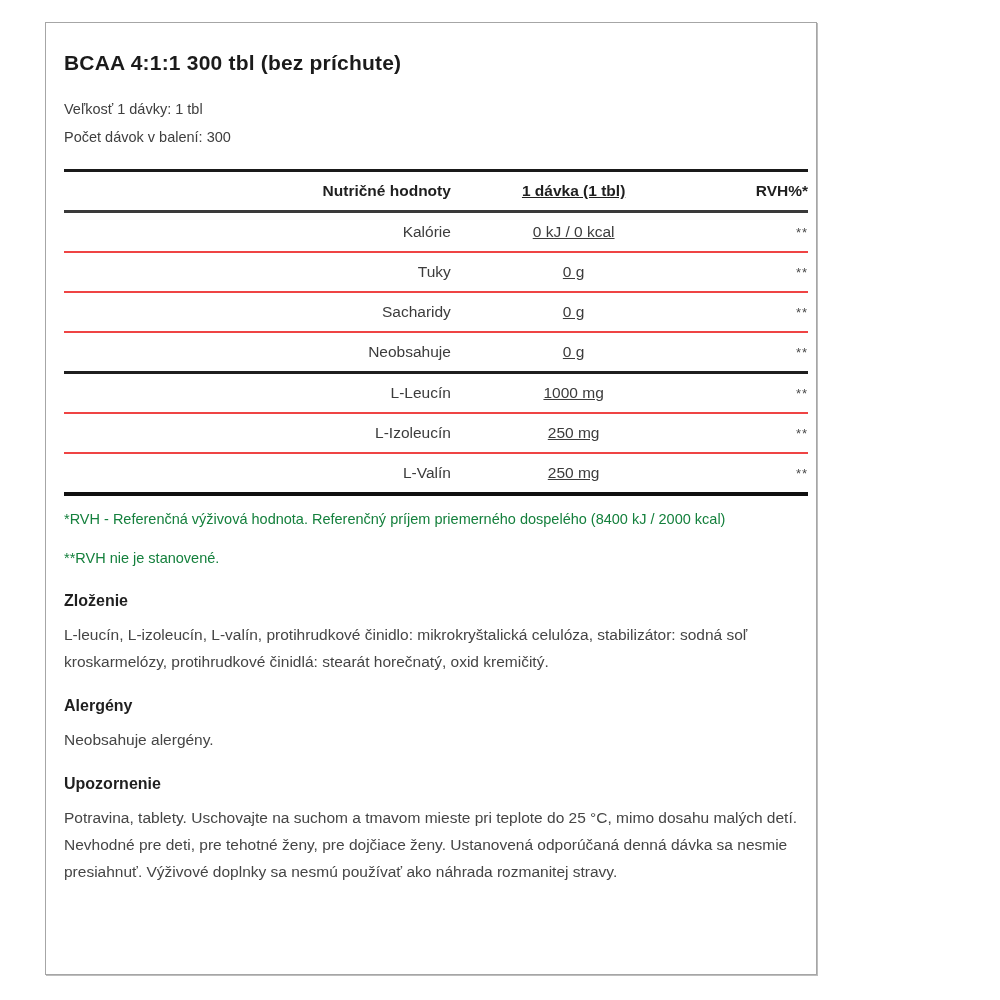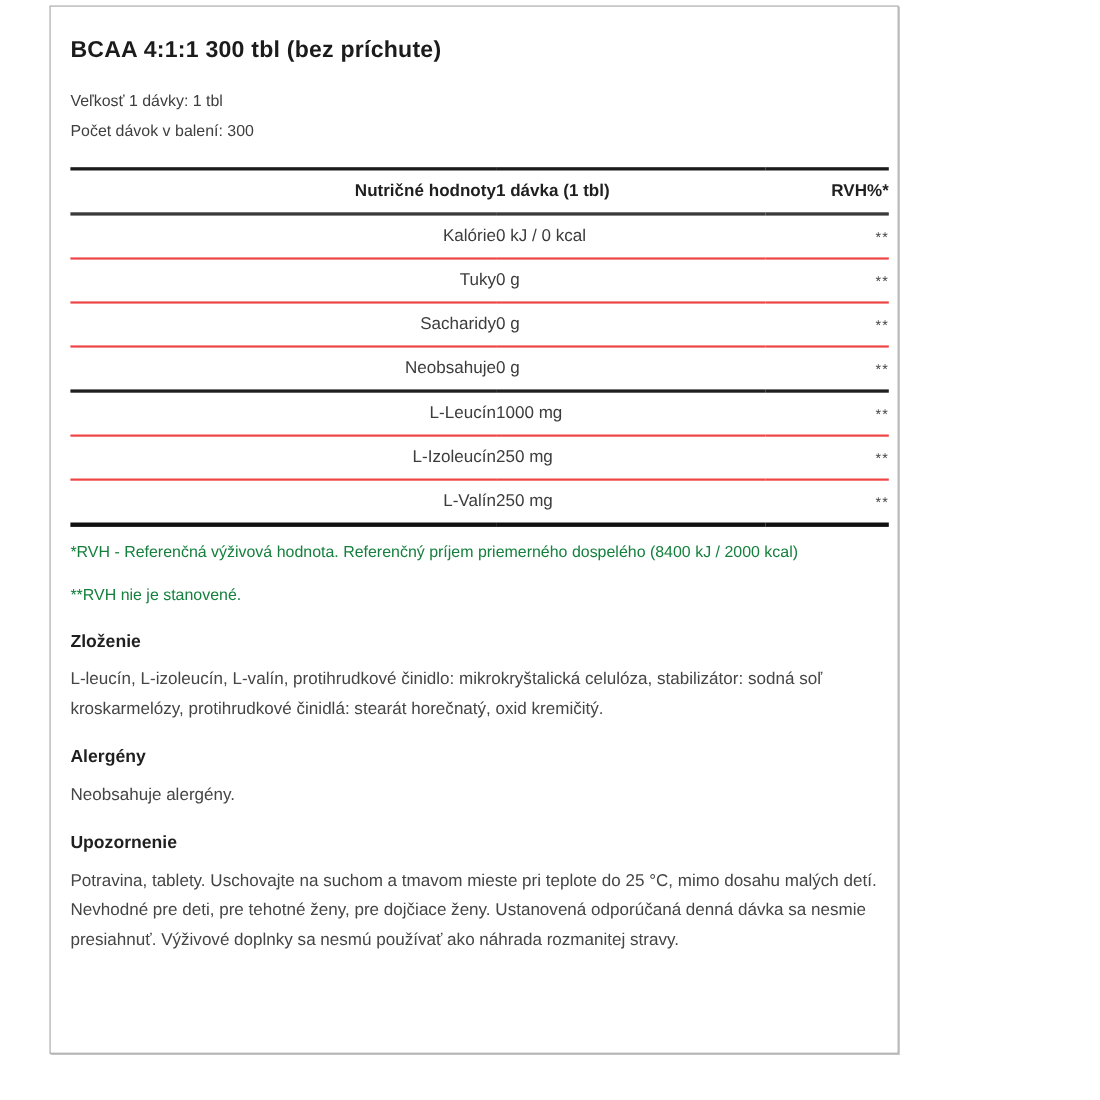--- a/index.html
+++ b/index.html
@@ -6,21 +6,21 @@
     margin: 0;
     padding: 0;
     width: 1000px;
     height: 1000px;
     background: #ffffff;
     font-family: "Liberation Sans", sans-serif;
   }
   .sheet {
     position: absolute;
     left: 45px;
-    top: 5px;
+    top: 22px;
     width: 772px;
     height: 953px;
     box-sizing: border-box;
     background: #ffffff;
     border: 1px solid #a6a6a6;
     box-shadow: 1px 1px 0 #bdbdbd;
     padding: 26px 8px 0 18px;
     overflow: hidden;
   }
   .title {
@@ -50,21 +50,21 @@
     overflow: hidden;
     white-space: nowrap;
   }
   table.nutri thead th {
     font-weight: bold;
     color: #1f1f1f;
     border-top: 3px solid #1a1a1a;
     border-bottom: 3px solid #3a3a3a;
   }
   .col-name  { width: 52%; text-align: right; }
-  .col-val   { width: 33%; text-align: left; }
+  .col-val   { width: 33%; text-align: center; text-decoration: underline; }
   .col-rvh   { width: 15%; text-align: right; padding-right: 6px; }
   tbody td.col-rvh { font-size: 13px; color: #4a4a4a; letter-spacing: 1px; }
   tr.sep-normal td { border-bottom: 2px solid #ef4444; }
   tr.sep-dark   td { border-bottom: 3px solid #1f1f1f; }
   tr.sep-gray   td { border-bottom: 3px solid #6f6f6f; }
   tr.sep-black  td { border-bottom: 4px solid #101010; }
   tr.row-bold td { font-weight: bold; color: #1d1d1d; }
   tr.row-indent td.col-name { padding-left: 16px; }
   .fnote {
     font-size: 14.5px;

